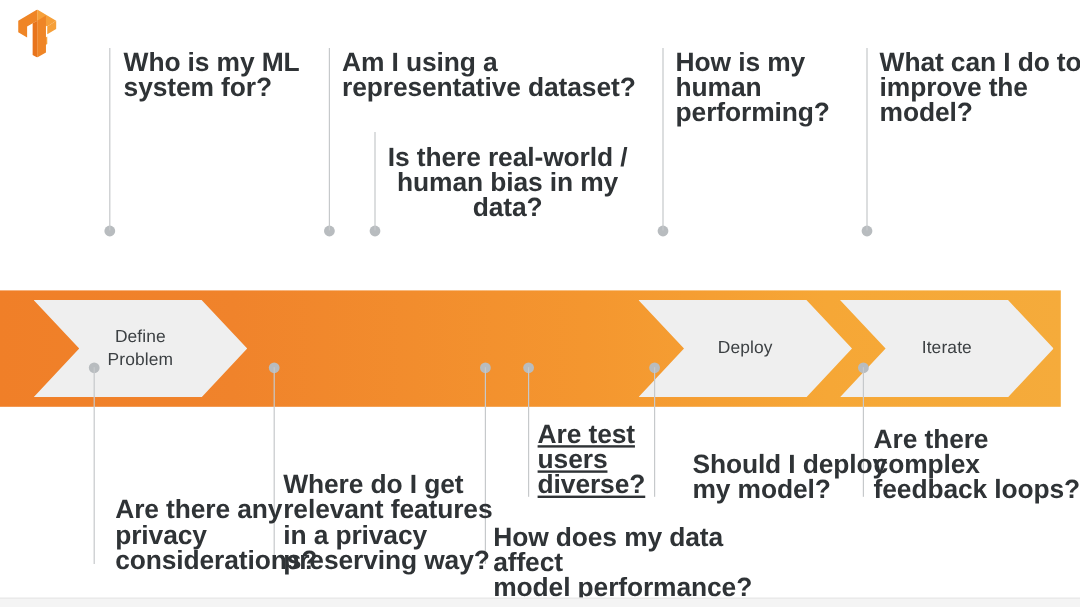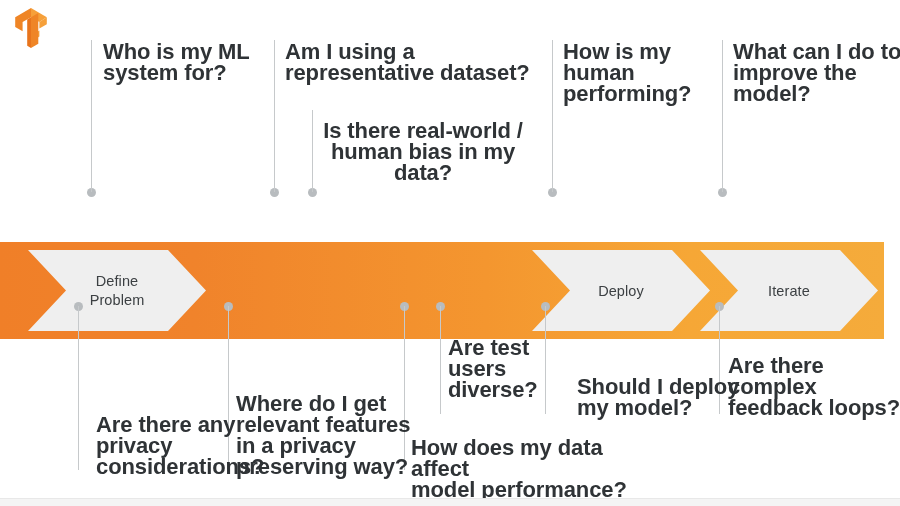--- a/index.html
+++ b/index.html
@@ -199,21 +199,21 @@
 considerations?</div>
 
   <div class="qlabel" style="left:236px; top:393px; width:200px;">Where do I get
 relevant features
 in a privacy
 preserving way?</div>
 
   <div class="qlabel" style="left:411px; top:437px; width:240px;">How does my data affect
 model performance?</div>
 
-  <div class="qlabel" style="left:448px; top:337px; width:110px;">Are test
+  <div class="qlabel" style="left:448px; top:351px; width:110px;text-decoration:underline;">Are test
 users
 diverse?</div>
 
   <div class="qlabel" style="left:577px; top:376px; width:170px;">Should I deploy
 my model?</div>
 
   <div class="qlabel" style="left:728px; top:355px; width:175px;">Are there
 complex
 feedback loops?</div>
 

